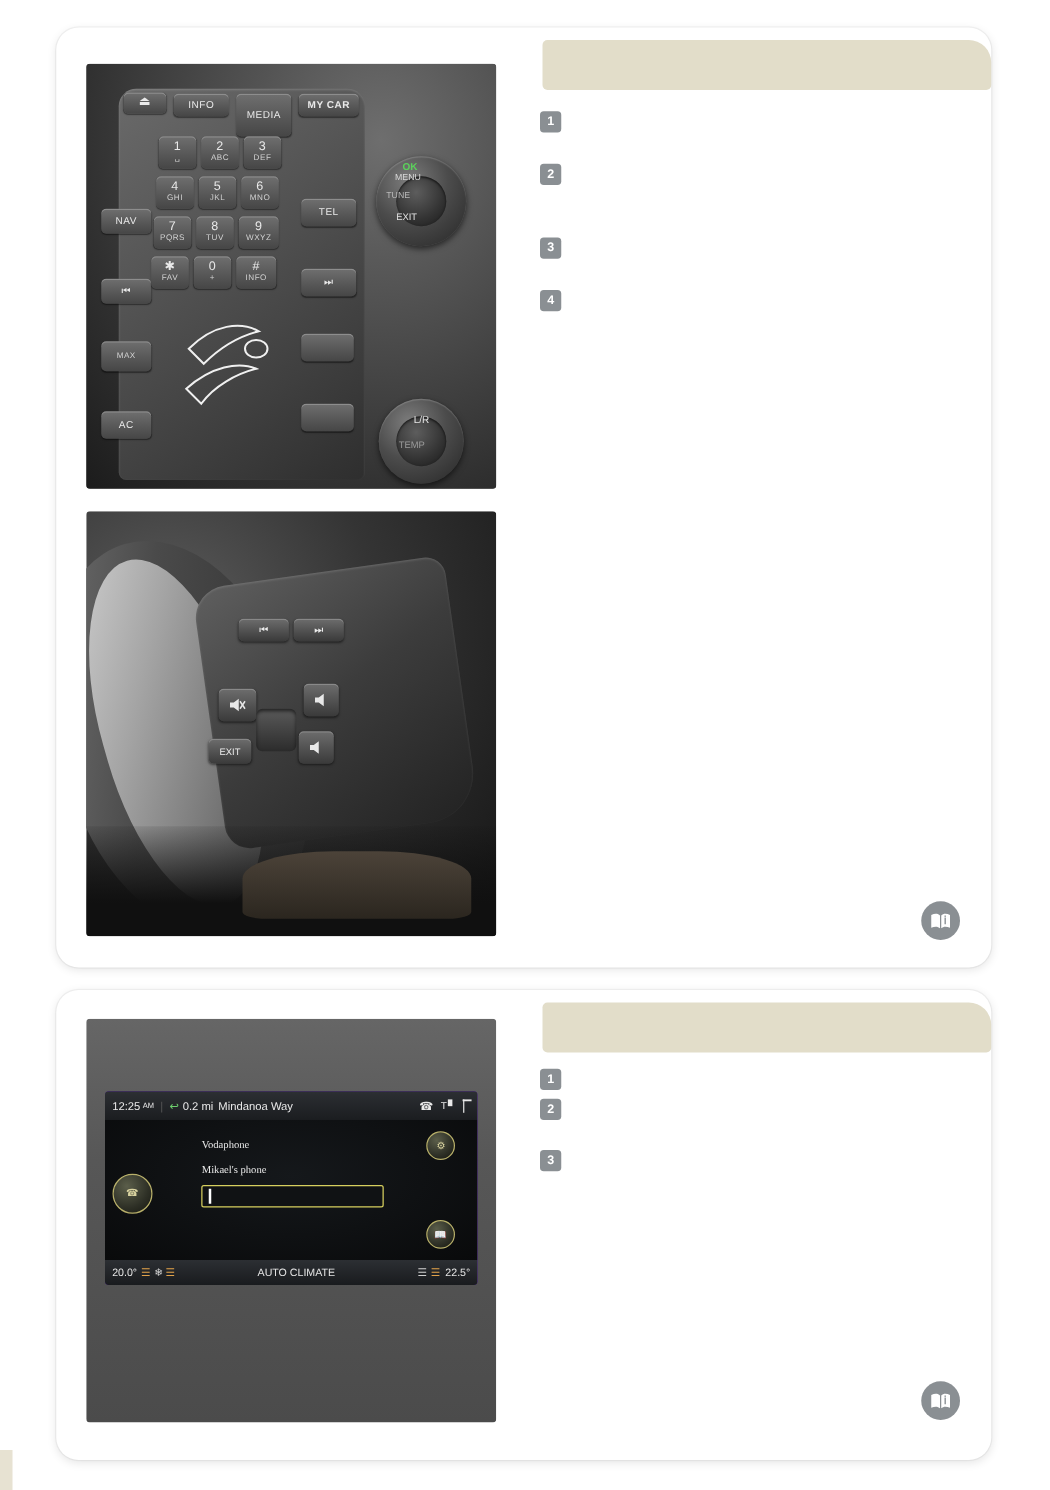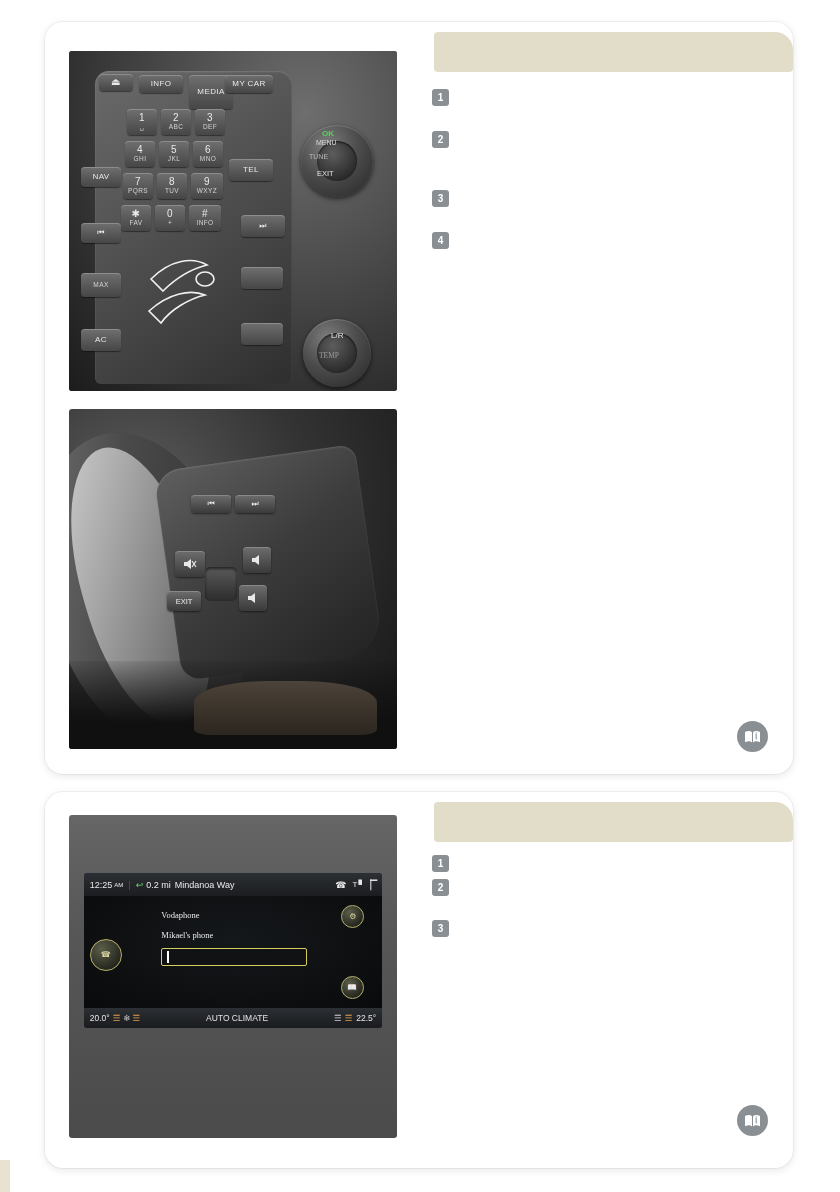--- a/index.html
+++ b/index.html
@@ -275,29 +275,29 @@
     <div class="ckey" style="left:30px;top:23px;width:34px;height:17px;">
       <span class="big">⏏</span>
     </div>
 
     <div class="ckey" style="left:70px;top:24px;width:44px;height:18px;">
       <span>INFO</span>
     </div>
     <div class="ckey" style="left:120px;top:24px;width:44px;height:34px;">
       <span>MEDIA</span>
     </div>
-    <div class="ckey" style="left:156px;top:24px;width:48px;height:18px;">
+    <div class="ckey" style="left:170px;top:24px;width:48px;height:18px;font-weight:bold;">
       <span>MY CAR</span>
     </div>
 
     <div class="ckey" style="left:12px;top:116px;width:40px;height:20px;">
       <span>NAV</span>
     </div>
 
-    <div class="ckey" style="left:160px;top:108px;width:44px;height:22px;">
+    <div class="ckey" style="left:172px;top:108px;width:44px;height:22px;">
       <span>TEL</span>
     </div>
 
     <div class="ckey" style="left:12px;top:172px;width:40px;height:20px;">
       <span>⏮</span>
     </div>
     <div class="ckey" style="left:172px;top:164px;width:44px;height:22px;">
       <span>⏭</span>
     </div>
 
@@ -375,21 +375,21 @@
     </div>
     <div style="position:absolute;left:253px;top:78px;color:#5bd05b;font-size:8px;font-weight:bold;">OK</div>
     <div style="position:absolute;left:247px;top:88px;color:#d8d8d8;font-size:7px;">MENU</div>
     <div style="position:absolute;left:240px;top:102px;color:#b9b9b9;font-size:7px;">TUNE</div>
     <div style="position:absolute;left:248px;top:118px;color:#e0e0e0;font-size:7.5px;">EXIT</div>
 
     <div class="cknob" style="left:234px;top:268px;width:68px;height:68px;">
       <div class="cknob-inner" style="left:14px;top:14px;width:40px;height:40px;"></div>
     </div>
     <div style="position:absolute;left:262px;top:280px;color:#e6e6e6;font-size:8px;">L/R</div>
-    <div style="position:absolute;left:250px;top:300px;color:#9a9a9a;font-size:7.5px;font-family:Liberation Serif, serif;">TEMP</div>
+    <div style="position:absolute;left:250px;top:300px;color:#9a9a9a;font-size:7.5px;">TEMP</div>
   </div>
 
   <div class="photo" id="photo-wheel">
     <div class="wheel-bg"></div>
     <div class="wheel-rim"></div>
     <div class="wheel-chrome"></div>
     <div class="wheel-spoke"></div>
 
     <div class="wkey" style="left:122px;top:86px;width:40px;height:18px;">
       <span>⏮</span>

